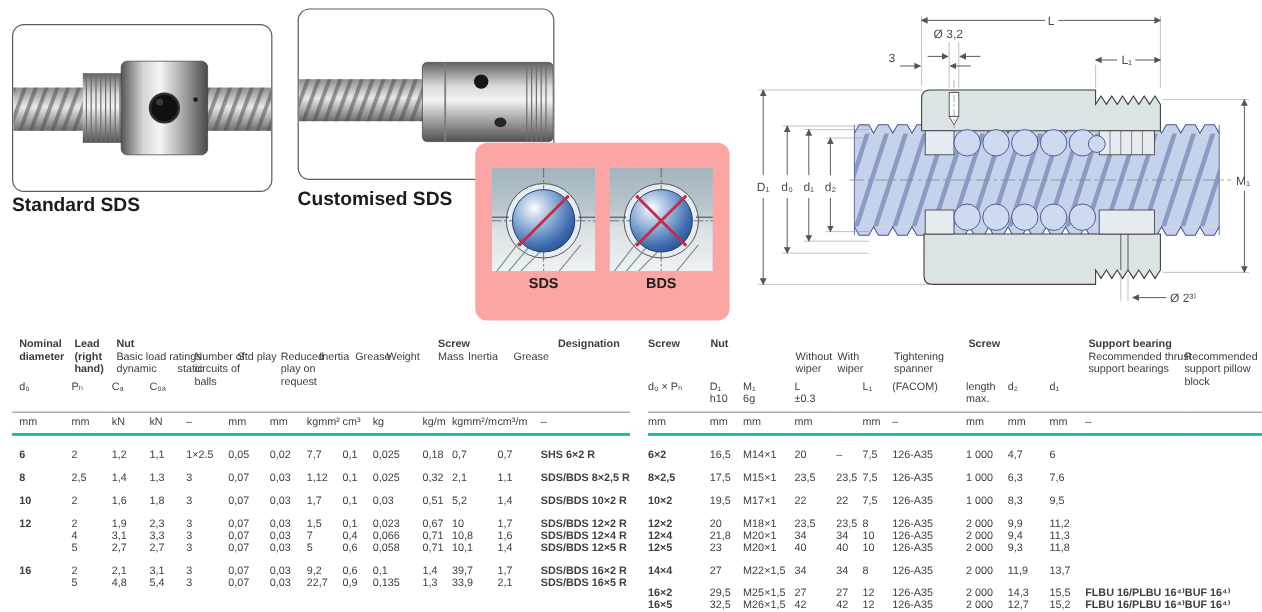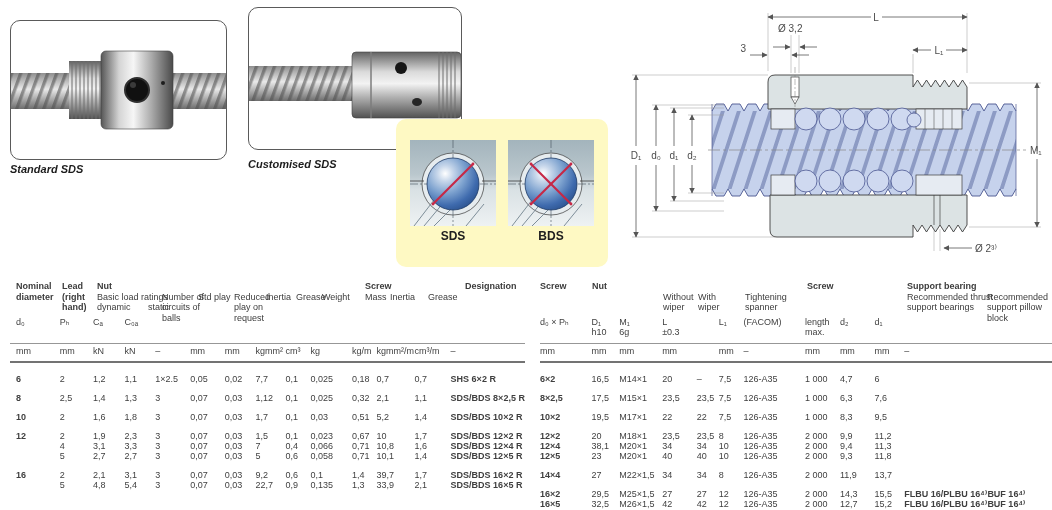--- a/index.html
+++ b/index.html
@@ -1,33 +1,33 @@
 <!DOCTYPE html>
 <html><head>
 <meta charset="utf-8">
 <style>
   html,body{margin:0;padding:0;background:#fff;}
   #canvas{position:relative;width:1052px;height:510px;background:#fff;overflow:hidden;
           font-family:"Liberation Sans","DejaVu Sans",sans-serif;color:#3c3c3c;}
   .photo-frame{position:absolute;border:1px solid #5a5a5a;border-radius:10px;overflow:hidden;background:#fff;}
-  .caption{position:absolute;font-style:italic;font-weight:bold;font-size:11px;color:#1c1c1c;}
+  .caption{position:absolute;font-weight:bold;font-size:16px;color:#1c1c1c;}
   .panel{position:absolute;left:396px;top:119px;width:212px;height:148px;border-radius:10px;}
   .diag{position:absolute;top:21px;width:86px;height:86px;}
   .diag-label{position:absolute;top:110px;width:86px;text-align:center;font-weight:bold;font-size:12px;color:#202020;}
   .drawing{position:absolute;left:628px;top:3px;}
   
   .tblock{position:absolute;top:281px;}
   .hl{position:absolute;font-size:9px;line-height:10.5px;color:#3c3c3c;}
   .hl.b{font-weight:bold;}
   .nw{white-space:nowrap;}
   .tblock table{border-collapse:collapse;table-layout:fixed;position:absolute;top:36px;left:0;}
   .tblock td{font-size:9px;line-height:10px;color:#3f3f3f;padding:0;vertical-align:top;white-space:nowrap;overflow:visible;}
   .tblock td.b{font-weight:bold;}
   tr.sym td{height:26px;white-space:pre-line;}
-  tr.unit td{height:15px;border-top:1px solid #979797;border-bottom:2px solid #737373;padding-top:2px;}
+  tr.unit td{height:15px;border-top:1px solid #979797;border-bottom:2px solid #14b8a6;padding-top:2px;}
   tbody tr.first td{padding-top:11px;}
   tbody tr.gs td{padding-top:9px;}
   .ltable td:first-child{padding-left:6px;}
   svg text{font-family:"Liberation Sans","DejaVu Sans",sans-serif;}
 </style>
 </head>
 <body>
 
 <div id="canvas">
 
@@ -98,21 +98,21 @@
             <line x1="194" y1="44" x2="194" y2="110"></line>
           <line x1="198" y1="44" x2="198" y2="110"></line>
             <line x1="202" y1="44" x2="202" y2="110"></line>
           <line x1="206" y1="44" x2="206" y2="110"></line>
         </g>
       </g>
     </svg>
   </div>
   <div class="caption" style="left:248px;top:158px;">Customised SDS</div>
 
-  <div class="panel" style="background:#fef9c3;">
+  <div class="panel" style="background:#fca5a5;">
     <div class="diag" style="left:14px;">
       <svg width="86" height="86" viewBox="0 0 86 86">
         <defs>
           <linearGradient id="bgG" x1="0" y1="0" x2="0" y2="1">
             <stop offset="0" stop-color="#a3b4bc"></stop>
               <stop offset="0.4" stop-color="#bac7cd"></stop>
             <stop offset="0.58" stop-color="#d9e1e4"></stop>
               <stop offset="1" stop-color="#eef2f3"></stop>
           </linearGradient>
           <radialGradient id="ballG" cx="0.35" cy="0.3" r="0.85">
@@ -606,21 +606,21 @@
             <td>8</td>
             <td>126-A35</td>
             <td>2 000</td>
             <td>9,9</td>
             <td>11,2</td>
             <td class="b"></td>
             <td class="b"></td>
           </tr>
           <tr class="">
             <td class="b">12×4</td>
-            <td>38,1</td>
+            <td>21,8</td>
             <td>M20×1</td>
             <td>34</td>
             <td>34</td>
             <td>10</td>
             <td>126-A35</td>
             <td>2 000</td>
             <td>9,4</td>
             <td>11,3</td>
             <td class="b"></td>
             <td class="b"></td>

